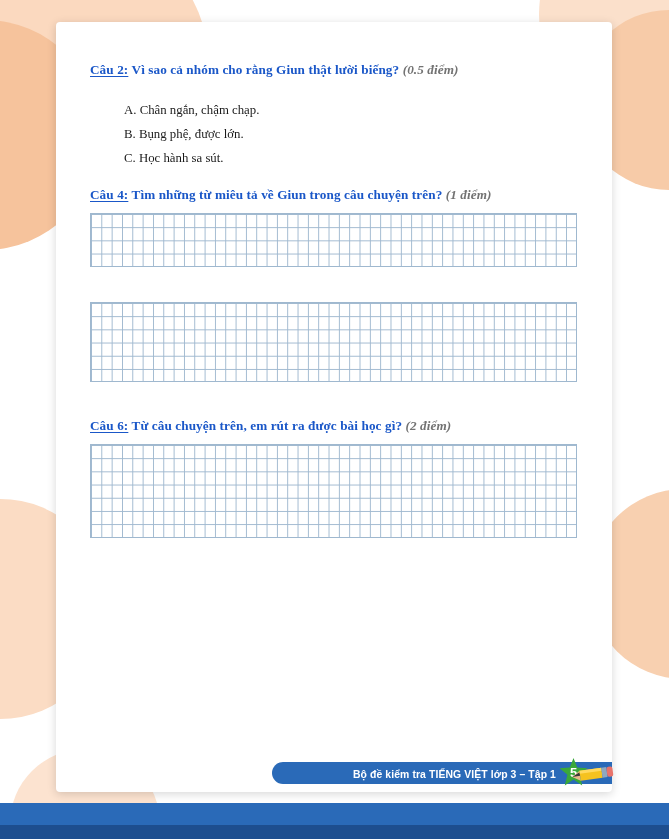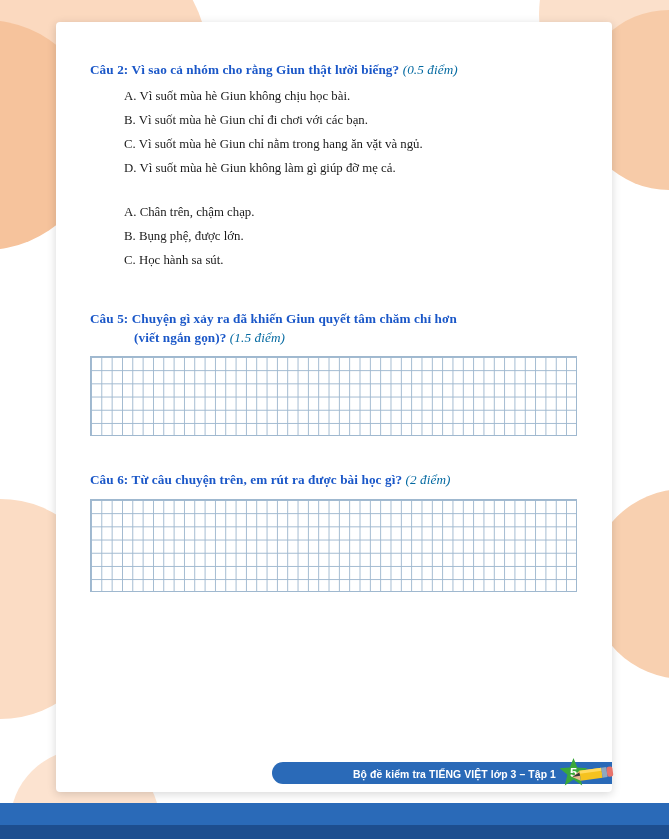--- a/index.html
+++ b/index.html
@@ -52,26 +52,27 @@
   
   .question { margin-bottom: 4px; }
   .q-head {
     color: #1a57c8;
     font-weight: bold;
     font-size: 13.2px;
     line-height: 1.45;
     letter-spacing: 0.1px;
   }
   .q-label {
+    text-decoration: underline;
     text-underline-offset: 2px;
   }
   .q-points {
-    color: #0369a1;
+    color: #737373;
     font-style: italic;
-    font-weight: normal;
+    font-weight: bold;
   }
   .q-cont {
     color: #1a57c8;
     font-weight: bold;
     font-size: 13.2px;
     display: block;
     padding-left: 44px;
     line-height: 1.45;
   }
 
@@ -164,48 +165,45 @@
 </div>
 
 <div id="sheet">
   <div id="content">
 
     <div class="question">
       <div class="q-head">
         <span class="q-label">Câu 2:</span><span> Vì sao cả nhóm cho rằng Giun thật lười biếng?</span>
         <span class="q-points">(0.5 điểm)</span>
       </div>
+    </div>
+
+    <div class="spacer-sm"></div>
+
+    <div class="question">
       <ul class="options">
-        <li>A. Vì suốt mùa hè Giun không chịu học bài.</li>
-        <li>B. Vì suốt mùa hè Giun chỉ đi chơi với các bạn.</li>
-        <li>C. Vì suốt mùa hè Giun chỉ nằm trong hang ăn vặt và ngủ.</li>
-        <li>D. Vì suốt mùa hè Giun không làm gì giúp đỡ mẹ cả.</li>
-      </ul>
-    </div>
-
-    <div class="spacer-sm"></div>
-
-    <div class="question">
-      <ul class="options">
-        <li>A. Chân trên, chậm chạp.</li>
+        <li>A. Chân ngắn, chậm chạp.</li>
         <li>B. Bụng phệ, được lớn.</li>
         <li>C. Học hành sa sút.</li>
       </ul>
     </div>
 
     <div class="spacer-sm"></div>
 
+    <div class="question">
+      <div class="q-head">
+        <span class="q-label">Câu 4:</span><span> Tìm những từ miêu tả về Giun trong câu chuyện trên?</span>
+        <span class="q-points">(1 điểm)</span>
+      </div>
+      <div class="grid-area grid-4"></div>
+    </div>
 
     <div class="spacer-md"></div>
 
     <div class="question">
-      <div class="q-head">
-        <span class="q-label">Câu 5:</span><span> Chuyện gì xảy ra đã khiến Giun quyết tâm chăm chỉ hơn</span>
-        <span class="q-cont"><span>(viết ngắn gọn)?</span> <span class="q-points">(1.5 điểm)</span></span>
-      </div>
       <div class="grid-area grid-6"></div>
     </div>
 
     <div class="spacer-lg"></div>
 
     <div class="question">
       <div class="q-head">
         <span class="q-label">Câu 6:</span><span> Từ câu chuyện trên, em rút ra được bài học gì?</span>
         <span class="q-points">(2 điểm)</span>
       </div>

